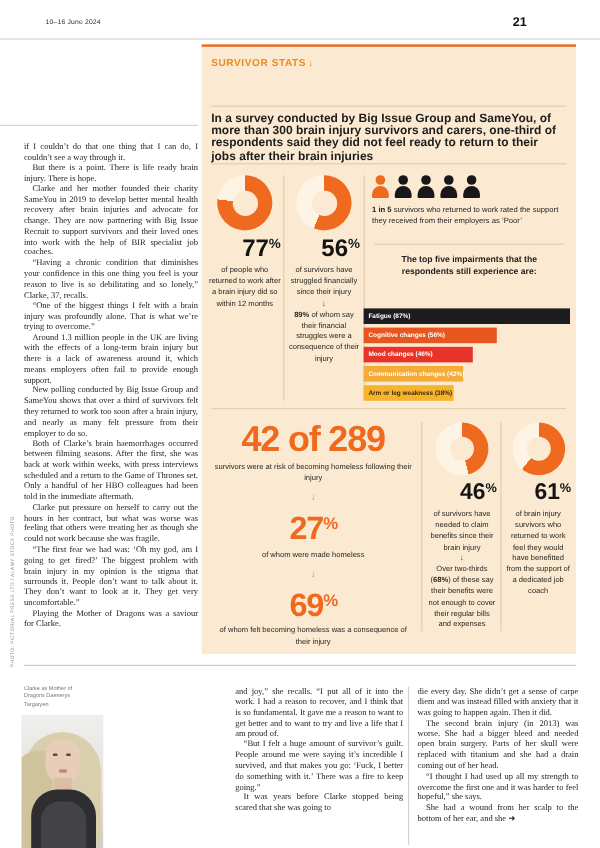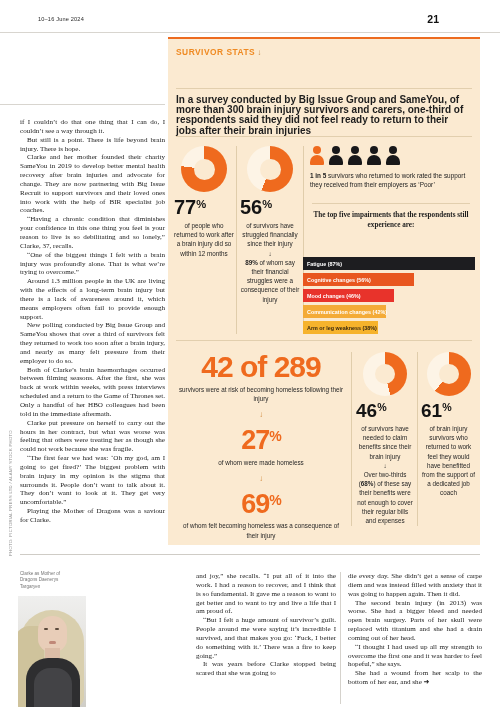--- a/index.html
+++ b/index.html
@@ -60,21 +60,21 @@
   .donutwrap{position:absolute;}
   .donut{
     position:relative;width:44px;height:44px;border-radius:50%;
   }
   .donut .hole{
     position:absolute;left:12px;top:12px;width:20px;height:20px;
     border-radius:50%;background:#fbead1;
   }
   .bignum{
     font-family:"Liberation Sans", sans-serif;
-    font-weight:bold;color:#141414;text-align:left;
+    font-weight:bold;color:#141414;text-align:right;
   }
   .bignum .pc{font-size:.56em;vertical-align:.55em;}
   .capt{
     font-family:"Liberation Sans", sans-serif;
     font-size:6.3px;line-height:9.2px;text-align:center;color:#262626;
   }
   .capt b{font-weight:bold;}
   .vsep{position:absolute;width:1px;background:#e0cdab;}
 
   
@@ -86,21 +86,21 @@
     position:absolute;left:0;top:9px;width:14px;height:10px;
     border-radius:7px 7px 1px 1px;
   }
   .oneinfive{
     font-family:"Liberation Sans", sans-serif;
     font-size:6.4px;line-height:9.4px;color:#222;
   }
   .oneinfive b{font-weight:bold;}
 
   .impair-title{
-    font-family:Liberation Serif, serif;
+    font-family:Liberation Sans, sans-serif;
     font-weight:bold;font-size:7.2px;line-height:9.8px;text-align:center;color:#1d1d1d;
   }
   .bar{
     height:13px;margin-bottom:3px;
     display:flex;align-items:center;
   }
   .bar span{
     font-family:"Liberation Sans", sans-serif;
     font-weight:bold;font-size:5.4px;margin-left:4px;white-space:nowrap;
   }
@@ -290,21 +290,21 @@
         </div>
     </div>
     <div class="bignum" style="font-size:19px;margin-top:4px;"><span>61</span><span class="pc">%</span></div>
     <div class="capt" style="margin-top:2px;">of brain injury survivors who returned to work feel they would have benefitted from the support of a dedicated job coach</div>
   </div>
 
   <div class="hair" style="left:20px;top:554px;width:460px;height:1px;background:#cfccc6;"></div>
 
   <div class="col" style="left:20px;top:118px;width:145px;">
     <p class="noind">if I couldn’t do that one thing that I can do, I couldn’t see a way through it.</p>
-    <p>But still is a point. There is life beyond brain injury. There is hope.</p>
+    <p>But there is a point. There is life ready brain injury. There is hope.</p>
     <p>Clarke and her mother founded their charity SameYou in 2019 to develop better mental health recovery after brain injuries and advocate for change. They are now partnering with Big Issue Recruit to support survivors and their loved ones into work with the help of BIR specialist job coaches.</p>
     <p>“Having a chronic condition that diminishes your confidence in this one thing you feel is your reason to live is so debilitating and so lonely,” Clarke, 37, recalls.</p>
     <p>“One of the biggest things I felt with a brain injury was profoundly alone. That is what we’re trying to overcome.”</p>
     <p>Around 1.3 million people in the UK are living with the effects of a long-term brain injury but there is a lack of awareness around it, which means employers often fail to provide enough support.</p>
     <p>New polling conducted by Big Issue Group and SameYou shows that over a third of survivors felt they returned to work too soon after a brain injury, and nearly as many felt pressure from their employer to do so.</p>
     <p>Both of Clarke’s brain haemorrhages occurred between filming seasons. After the first, she was back at work within weeks, with press interviews scheduled and a return to the Game of Thrones set. Only a handful of her HBO colleagues had been told in the immediate aftermath.</p>
     <p>Clarke put pressure on herself to carry out the hours in her contract, but what was worse was feeling that others were treating her as though she could not work because she was fragile.</p>
     <p>“The first fear we had was: ‘Oh my god, am I going to get fired?’ The biggest problem with brain injury in my opinion is the stigma that surrounds it. People don’t want to talk about it. They don’t want to look at it. They get very uncomfortable.”</p>
     <p>Playing the Mother of Dragons was a saviour for Clarke.</p>
   </div>

